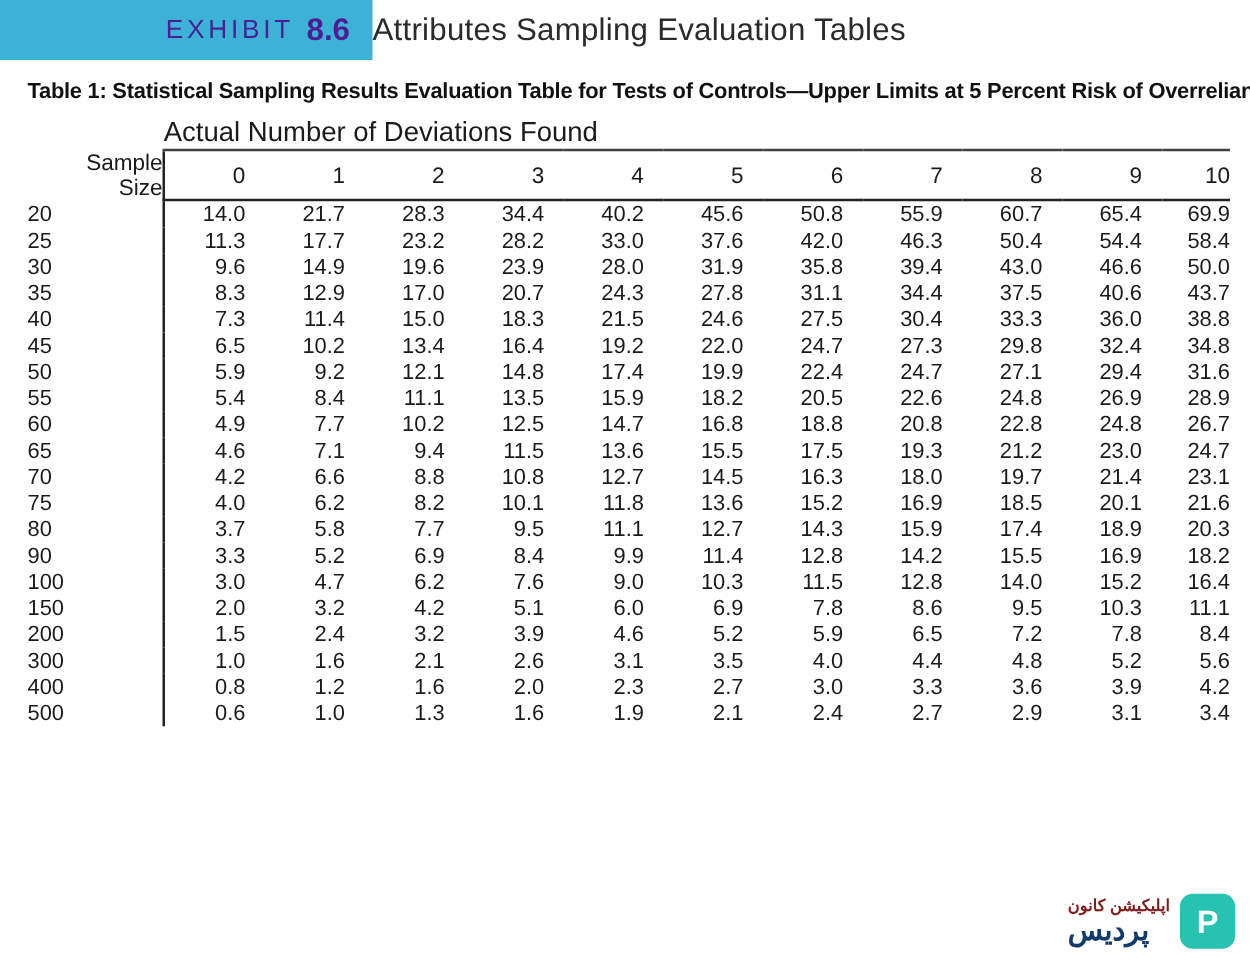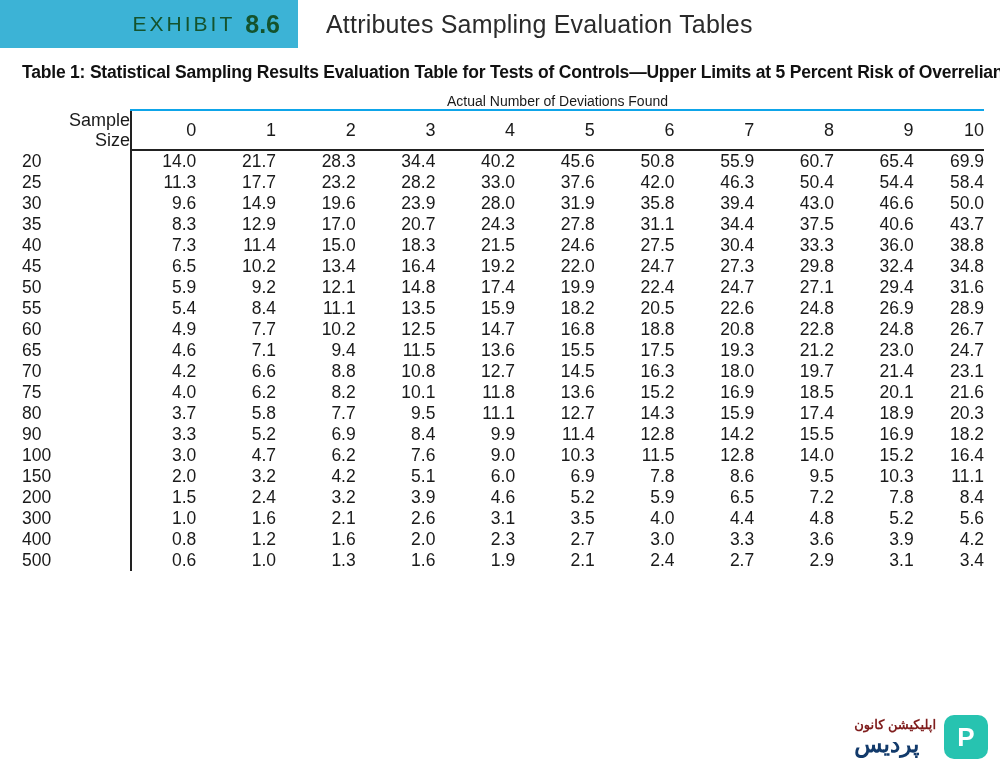--- a/index.html
+++ b/index.html
@@ -18,21 +18,21 @@
 
   
   .header {
     display: flex;
     align-items: stretch;
     height: 48px;
     margin-top: 0;
   }
   .exhibit-badge {
     background: #3cb3d6;
-    color: #14532d;
+    color: #4c1d95;
     width: 298px;
     display: flex;
     align-items: center;
     justify-content: flex-end;
     padding-right: 18px;
     box-sizing: border-box;
     letter-spacing: 2px;
   }
   .exhibit-label {
     font-size: 21px;
@@ -42,21 +42,20 @@
   .exhibit-number {
     font-size: 25px;
     font-weight: bold;
     letter-spacing: 0px;
     margin-left: 10px;
   }
   .exhibit-title {
     flex: 1;
     display: flex;
     align-items: center;
-    padding-left: 28px;
     font-size: 25px;
     color: #2b2b2b;
     letter-spacing: 0.2px;
   }
 
   
   .table-caption {
     margin: 14px 0 0 22px;
     font-size: 17.5px;
     font-weight: bold;
@@ -75,25 +74,25 @@
     border-collapse: collapse;
     width: 962px;
     font-size: 17px;
   }
   table.eval td, table.eval th {
     padding: 0;
     font-weight: normal;
   }
   
   .span-head {
-    text-align: center;
-    font-size: 14px;
+    text-align: left;
+    font-size: 22px;
     font-weight: bold;
     padding-bottom: 4px;
-    border-bottom: 2px solid #0ea5e9;
+    border-bottom: 2px solid #404040;
   }
   .corner-cell {
     border-bottom: none;
   }
   .sample-head {
     text-align: right;
     font-size: 18px;
     font-weight: bold;
     line-height: 1.12;
     vertical-align: bottom;

